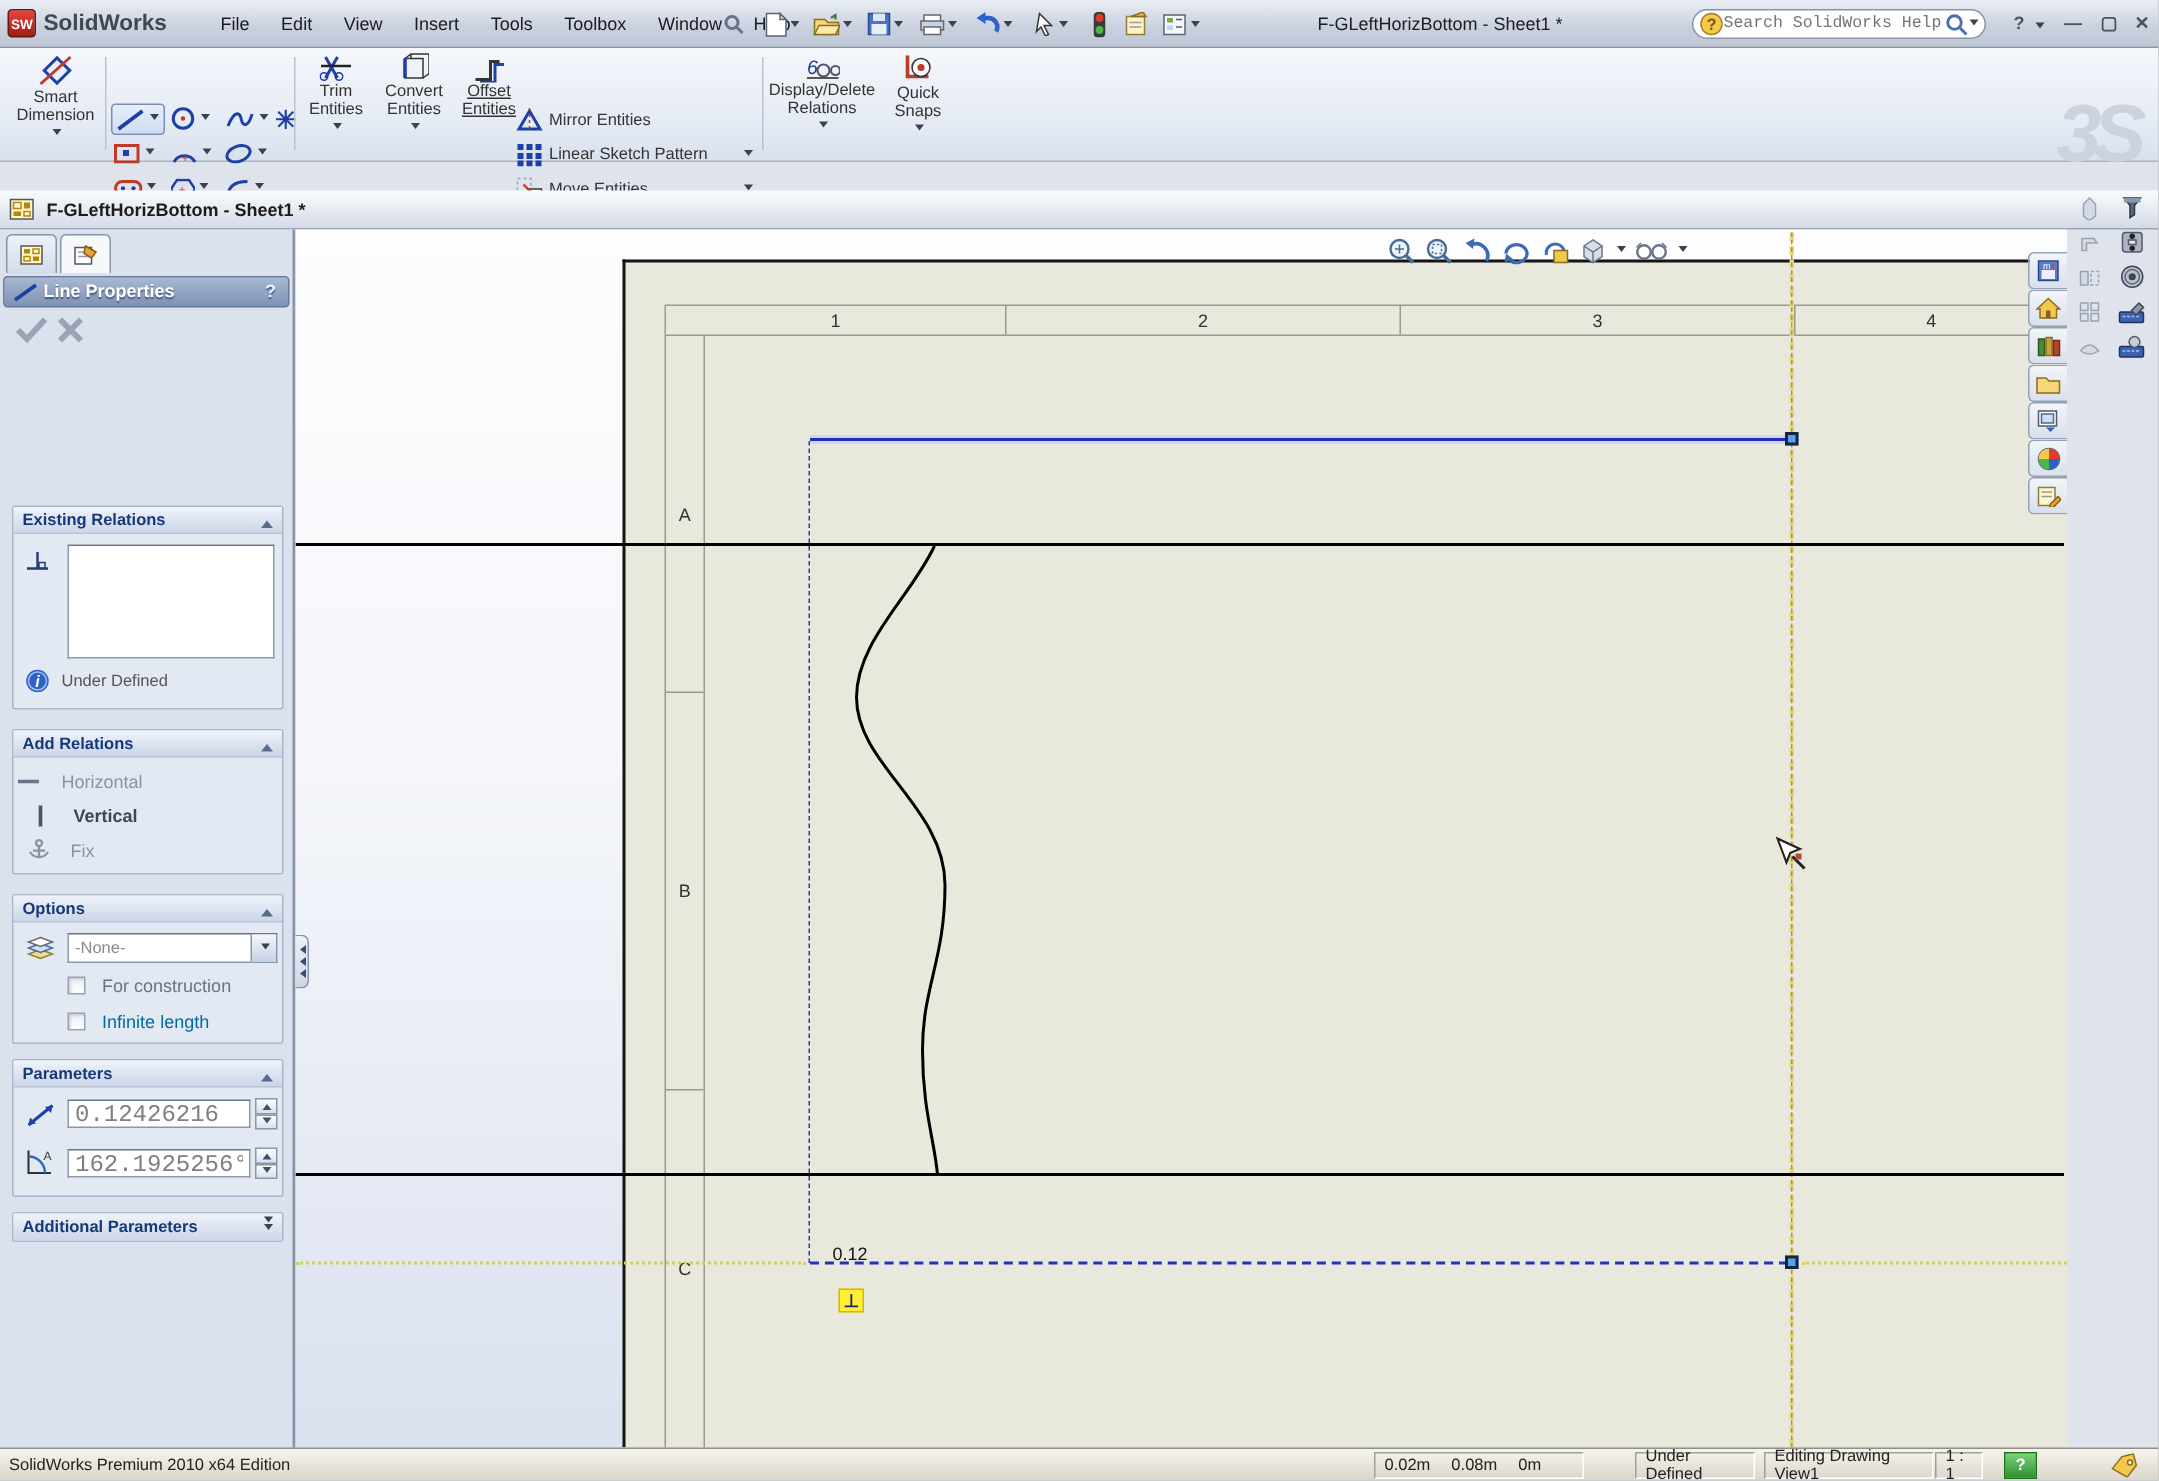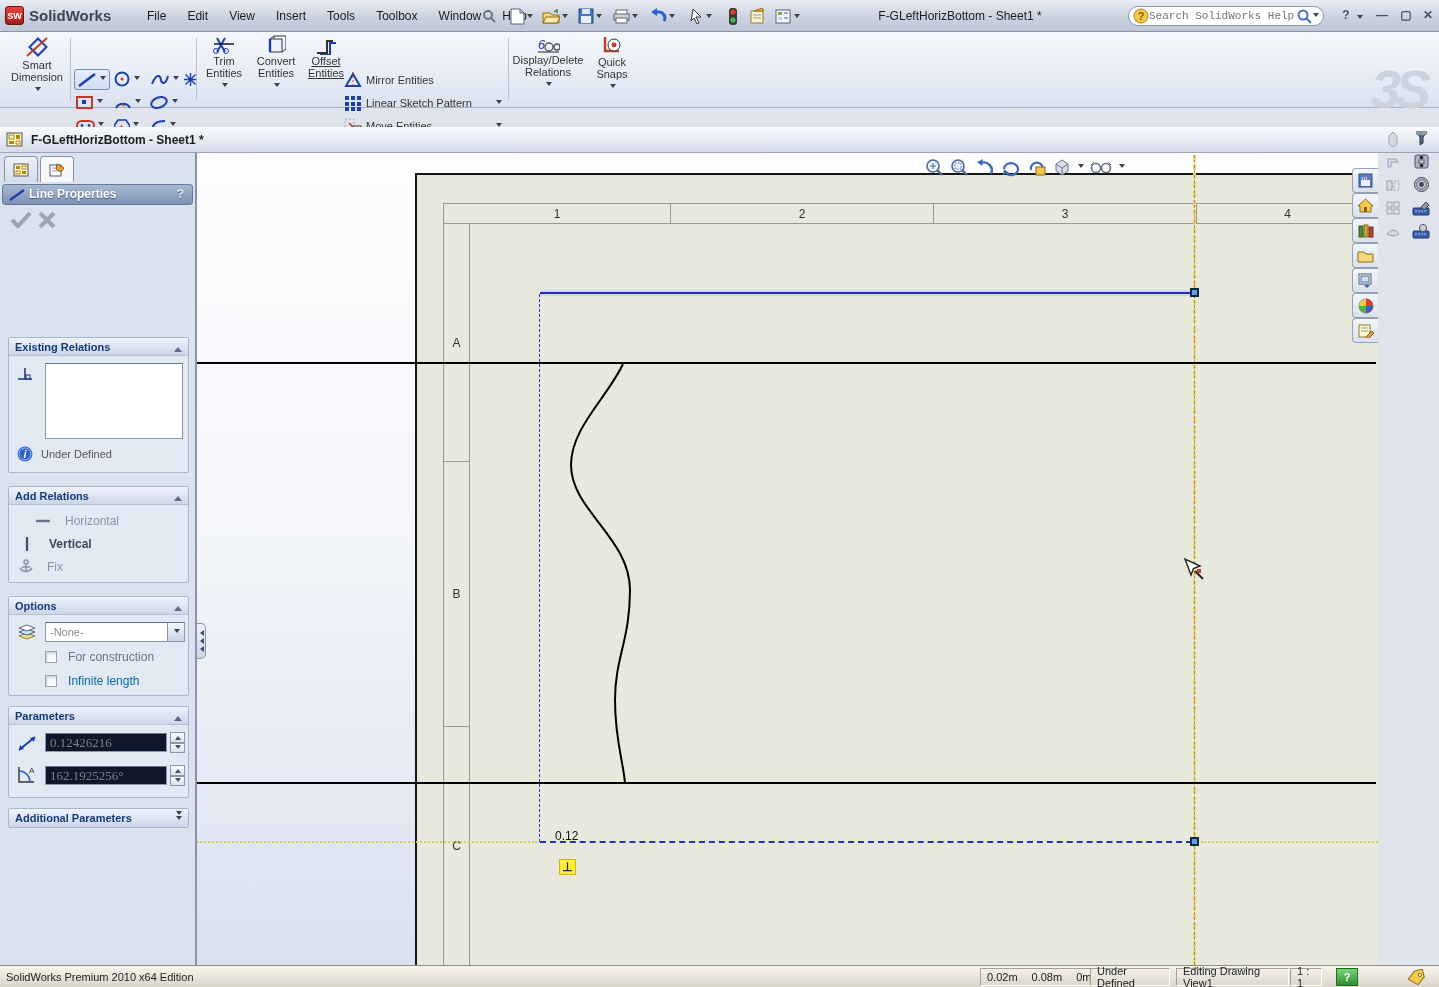--- a/index.html
+++ b/index.html
@@ -32,21 +32,21 @@
   #docbar{position:absolute;left:0;top:127px;width:1439px;height:26px;background:linear-gradient(#fafbfd,#d4dbe7);border-bottom:1px solid #9aa4b6;display:flex;align-items:center;gap:8px;padding-left:6px;}
   #docbar .t{font-weight:bold;font-size:12px;color:#1c1c1c;}
   
   #panel{position:absolute;left:0;top:153px;width:197px;height:812px;background:#dbe2ee;border-right:2px solid #8a94a8;}
   .ptab{position:absolute;top:3px;width:34px;height:26px;background:linear-gradient(#eef2f8,#d4dcea);border:1px solid #8a94a8;border-bottom:none;border-radius:4px 4px 0 0;display:flex;align-items:center;justify-content:center;}
   .ptab.active{background:#f6f8fb;}
   #pm-header{position:absolute;left:2px;top:31px;width:191px;height:21px;background:linear-gradient(#a9b8d0,#7e92b4);border:1px solid #64799c;border-radius:3px;color:#fff;font-weight:bold;font-size:12px;line-height:19px;padding-left:26px;text-shadow:0 1px 1px #43557a;}
   .grp{position:absolute;left:8px;width:181px;border:1px solid #a9b5cc;background:#e3e9f3;border-radius:2px;box-shadow:inset 0 1px 0 #f5f8fc;}
   .grp-h{height:18px;line-height:18px;padding:0 6px;font-weight:bold;font-size:11px;color:#16397a;background:linear-gradient(#eff3fa,#ccd6e8);border-bottom:1px solid #b7c2d6;position:relative;}
   .grp-h .chev{position:absolute;right:6px;top:5px;}
-  .sunken{border:1px solid #8a96ab;border-top-color:#66748e;background:#0f172a;height:19px;font-size:13px;color:#808080;padding:0 4px;font-family:Liberation Serif, serif;width:100%;}
+  .sunken{border:1px solid #8a96ab;border-top-color:#66748e;background:#ffffff;height:19px;font-size:16px;color:#808080;padding:0 4px;font-family:Liberation Mono, monospace;width:100%;}
   .cb{display:inline-block;width:12px;height:12px;border:1px solid #98a2b4;background:linear-gradient(#eceef2,#fff);box-shadow:inset 1px 1px 2px #c4cbd8;vertical-align:-2px;}
   .spin{display:inline-flex;flex-direction:column;width:15px;height:21px;}
   .spin span{flex:1;border:1px solid #8a96ab;background:linear-gradient(#fdfdfe,#d9e0ec);display:flex;align-items:center;justify-content:center;}
   .tri-u{width:0;height:0;border:3px solid transparent;border-bottom:4px solid #44506a;margin-top:-2px;}
   .tri-d{width:0;height:0;border:3px solid transparent;border-top:4px solid #44506a;margin-bottom:-2px;}
   
   #canvas{position:absolute;left:197px;top:153px;width:1181px;height:812px;background:linear-gradient(180deg,#fdfdfe 0%,#f4f6fa 45%,#dae1ef 100%);overflow:hidden;}
   #sheet{position:absolute;left:218px;top:20px;right:0;bottom:0;background:#e8e8dc;border-left:2px solid #151515;border-top:2px solid #151515;}
   .zlabel{font-size:12px;color:#333;}
   .zcell{border-left:1px solid #9a9a8e;display:flex;align-items:center;justify-content:center;}
@@ -397,21 +397,21 @@
             <circle cx="8" cy="8" r="7.5" fill="#2e62c8"></circle>
             <circle cx="8" cy="8" r="6" fill="none" stroke="#9ec0f0"></circle>
             <text x="8" y="12" text-anchor="middle" font-size="11" font-weight="bold" fill="#fff" font-style="italic">i</text>
           </svg>
         <span style="color:#555;">Under Defined</span>
       </div>
     </div>
 
     <div class="grp" style="top:333px;height:97px;">
       <div class="grp-h"><span>Add Relations</span><span class="chev cu"></span></div>
-      <div style="position:absolute;left:26px;top:25px;display:flex;align-items:center;gap:14px;height:18px;">
+      <div style="position:absolute;left:2px;top:25px;display:flex;align-items:center;gap:14px;height:18px;">
         <svg width="16" height="8">
             <line x1="1" y1="4" x2="15" y2="4" stroke="#6a7488" stroke-width="2.4"></line>
           </svg>
         <span style="color:#8a93a4;font-size:12px;">Horizontal</span>
       </div>
       <div style="position:absolute;left:10px;top:48px;display:flex;align-items:center;gap:14px;height:18px;">
         <svg width="16" height="16">
             <line x1="8" y1="1" x2="8" y2="15" stroke="#4a5468" stroke-width="2.4"></line>
           </svg>
         <span style="color:#3c465a;font-size:12px;font-weight:bold;">Vertical</span>
@@ -706,21 +706,21 @@
         <svg width="18" height="16">
           <rect x="1" y="8" width="16" height="7" rx="1" fill="#3a62b0" stroke="#1d3560"></rect>
           <circle cx="11" cy="5" r="3.6" fill="#c8ced8" stroke="#556"></circle>
           <line x1="3" y1="11" x2="15" y2="11" stroke="#9ec0f0" stroke-dasharray="2 1"></line>
         </svg>
       </div>
   </div>
 
   <div id="statusbar">
     <span style="padding-left:6px;">SolidWorks Premium 2010 x64 Edition</span>
-    <div class="scell" style="left:980px;width:140px;gap:14px;">
+    <div class="scell" style="left:916px;width:140px;gap:14px;">
       <span>0.02m</span>
       <span>0.08m</span>
       <span>0m</span>
     </div>
     <div class="scell" style="left:1090px;width:80px;">
       <span>Under Defined</span>
     </div>
     <div class="scell" style="left:1176px;width:113px;">
       <span>Editing Drawing View1</span>
     </div>

